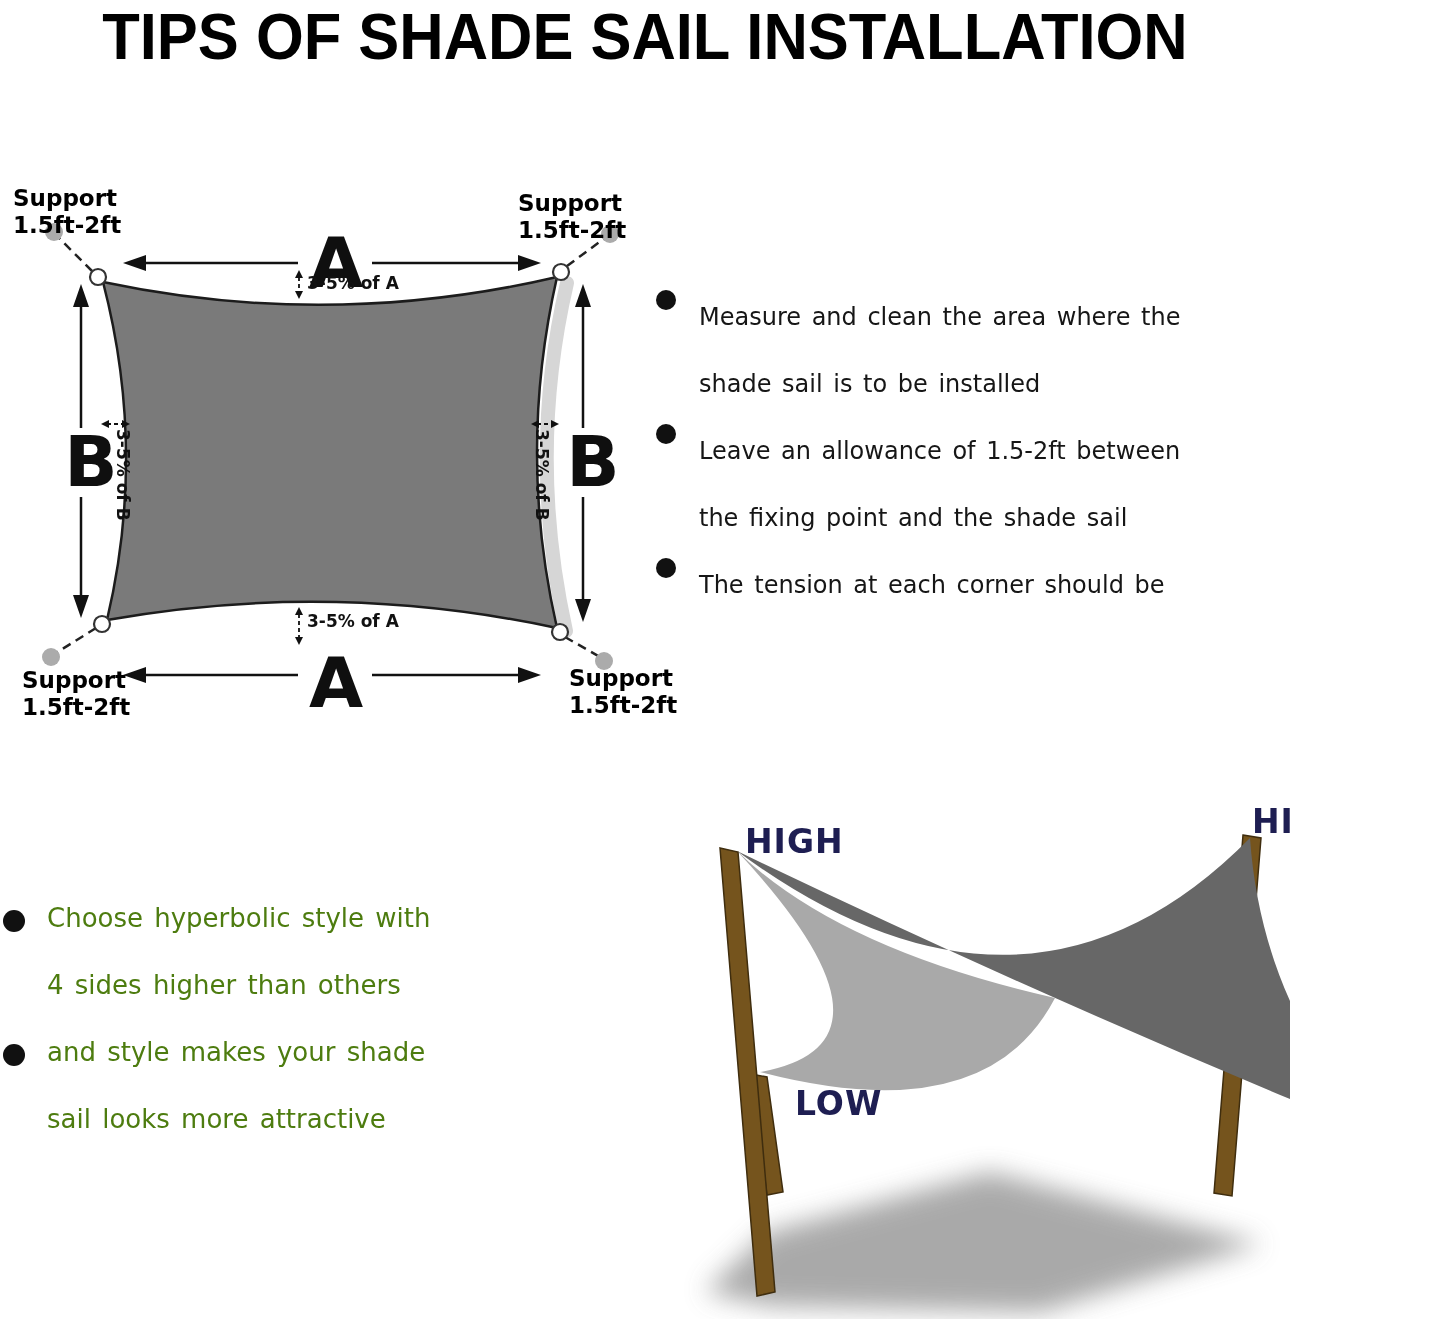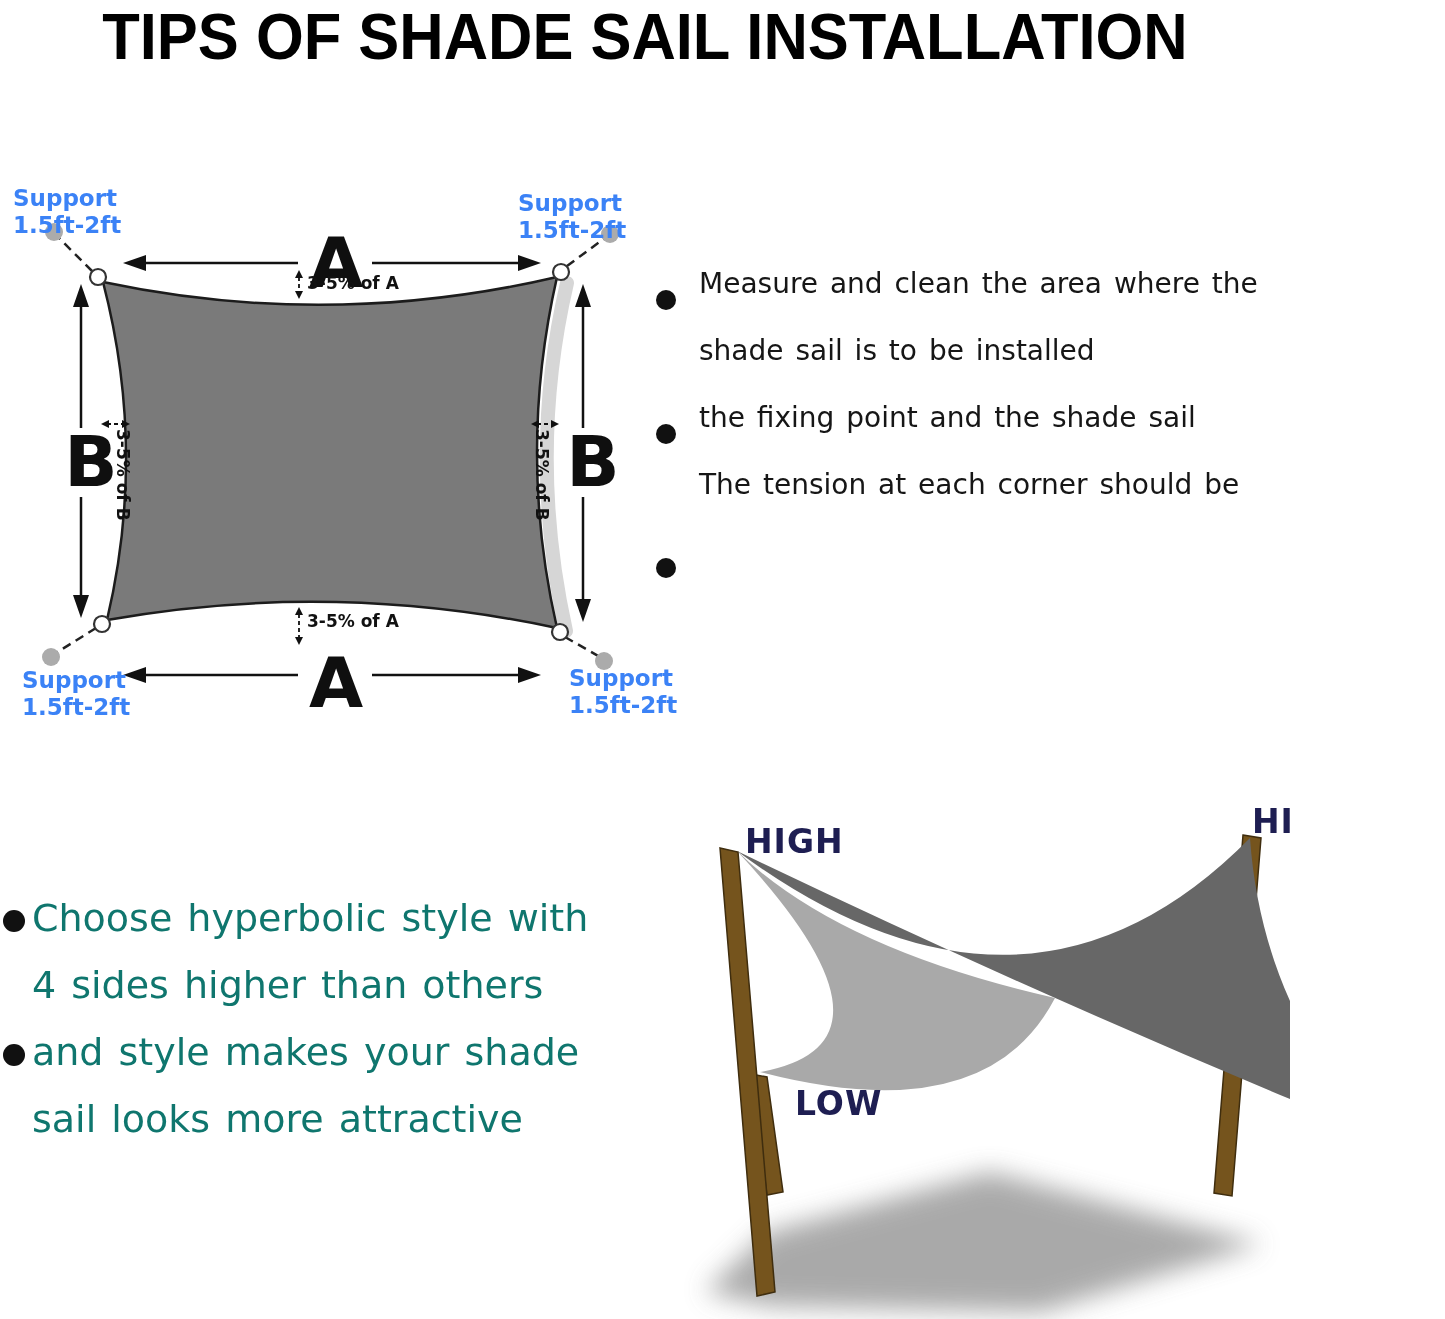--- a/index.html
+++ b/index.html
@@ -3,29 +3,29 @@
 <meta charset="utf-8">
 <style>
   html,body{margin:0;padding:0;background:#ffffff;}
   .page{position:relative;width:1290px;height:1319px;background:#fff;overflow:hidden;
         font-family:"DejaVu Sans",sans-serif;color:#1a1a1a;}
   .abs{position:absolute;white-space:nowrap;}
   .title{position:absolute;top:0;left:0;width:100%;text-align:center;
          font-family:"Liberation Sans",sans-serif;font-weight:800;font-size:64px;
          letter-spacing:0px;color:#000;transform:scaleX(0.96);transform-origin:center top;}
   svg.layer{position:absolute;left:0;top:0;width:1445px;height:1319px;}
-  .support-label{font-size:23px;font-weight:600;line-height:27px;color:#3b82f6;}
+  .support-label{font-size:23px;font-weight:600;line-height:27px;color:#000000;}
   .dim-letter{font-weight:700;color:#0f0f0f;line-height:70px;transform:translateX(-50%);}
   .dimA{font-size:70px;}
   .dimB{font-size:70px;}
   .pct{font-size:17px;font-weight:700;color:#111;}
   .rot{transform-origin:0 0;transform:rotate(90deg);}
   .bullet-line{display:block;height:67px;line-height:67px;}
-  .tips-right{position:absolute;left:699px;top:250px;font-size:28px;word-spacing:3px;color:#161616;}
-  .tips-left{position:absolute;left:32px;top:885px;font-size:38px;word-spacing:3px;color:#0f766e;}
+  .tips-right{position:absolute;left:699px;top:284px;font-size:24px;word-spacing:3px;color:#161616;}
+  .tips-left{position:absolute;left:47px;top:885px;font-size:26px;word-spacing:3px;color:#4d7c0f;}
   .dot{position:absolute;border-radius:50%;background:#111;}
   .post-label{font-size:33px;font-weight:600;letter-spacing:1px;color:#1e1e52;}
 </style>
 </head>
 <body>
 
 <div class="page">
 
   <div class="title">TIPS OF SHADE SAIL INSTALLATION</div>
 
@@ -143,20 +143,21 @@
   <div class="abs pct" style="left:307px;top:611px;">3-5% of A</div>
   <div class="abs pct rot" style="left:133px;top:429px;">3-5% of B</div>
   <div class="abs pct rot" style="left:552px;top:429px;">3-5% of B</div>
 
   <div class="dot" style="left:656px;top:290px;width:20px;height:20px;"></div>
   <div class="dot" style="left:656px;top:424px;width:20px;height:20px;"></div>
   <div class="dot" style="left:656px;top:558px;width:20px;height:20px;"></div>
   <div class="tips-right">
     <span class="bullet-line">Measure and clean the area where the</span>
     <span class="bullet-line">shade sail is to be installed</span>
+    <span class="bullet-line">Leave an allowance of 1.5-2ft between</span>
     <span class="bullet-line">the fixing point and the shade sail</span>
     <span class="bullet-line">The tension at each corner should be</span>
   </div>
 
   <div class="dot" style="left:3px;top:910px;width:22px;height:22px;"></div>
   <div class="dot" style="left:3px;top:1044px;width:22px;height:22px;"></div>
   <div class="tips-left">
     <span class="bullet-line">Choose hyperbolic style with</span>
     <span class="bullet-line">4 sides higher than others</span>
     <span class="bullet-line">and style makes your shade</span>

